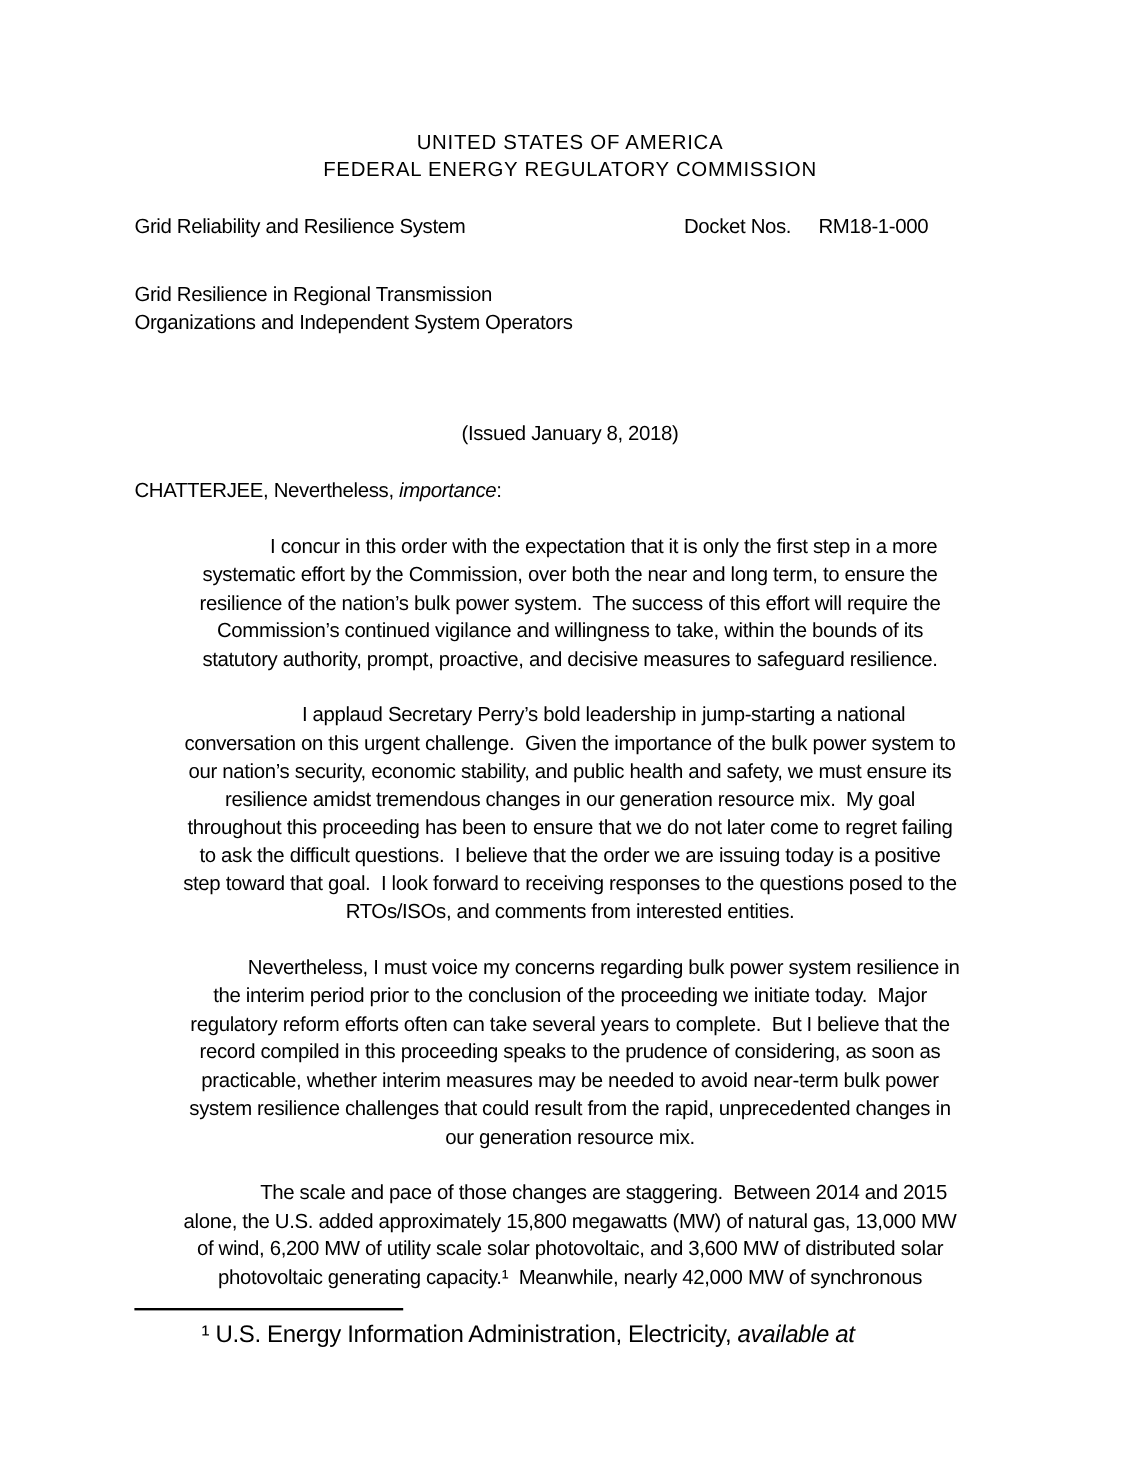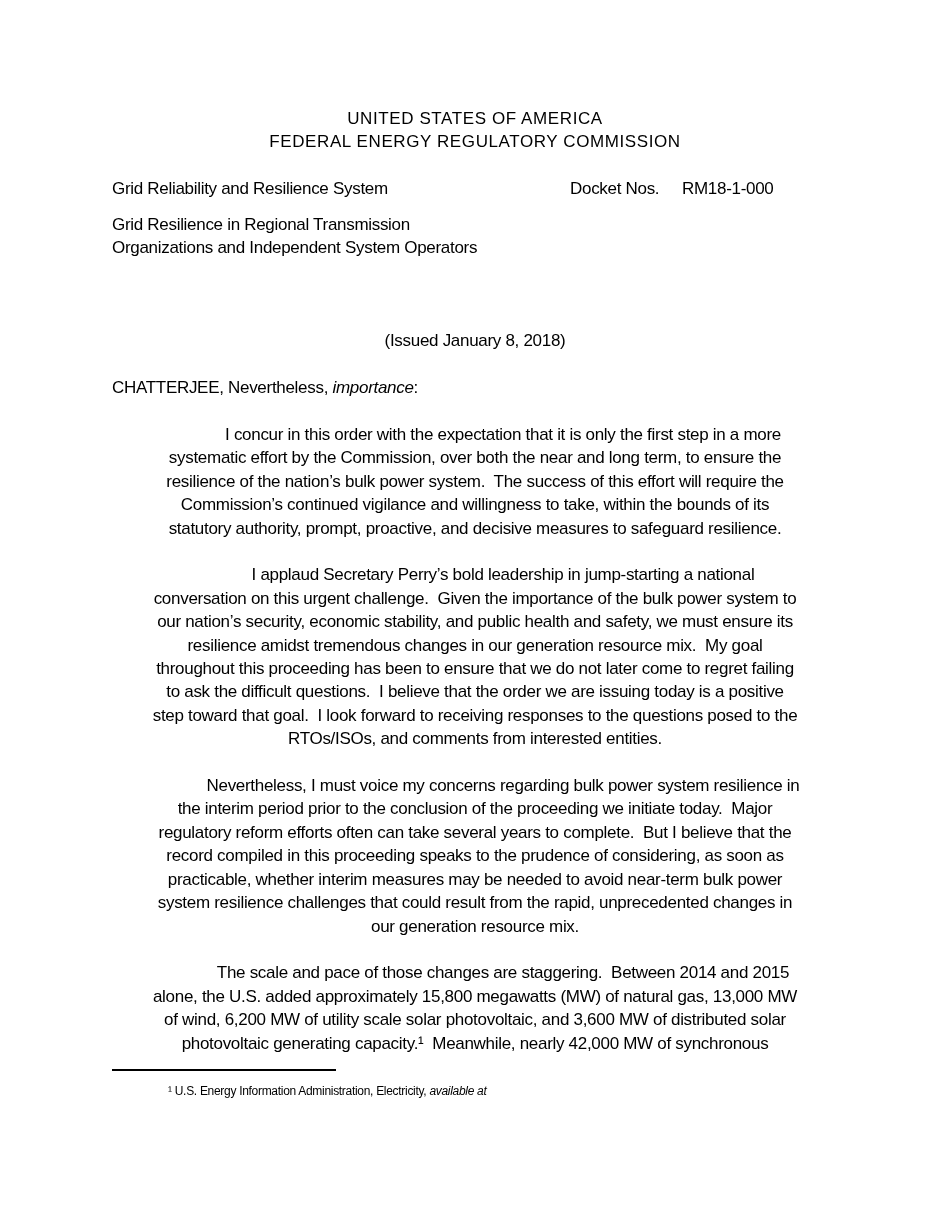--- a/index.html
+++ b/index.html
@@ -15,39 +15,39 @@
     padding: 107px 112px 0 112px;
     background: #ffffff;
     font-size: 17px;
     letter-spacing: -0.3px;
     line-height: 23.4px;
   }
   .center { text-align: center; }
   .header-block div { letter-spacing: 0.6px; }
   .caption { margin-top: 23.4px; }
   .caption-row { display: grid; grid-template-columns: 458px 112px 1fr; }
-  .caption-row.second { margin-top: 12px; }
+  .caption-row.second { margin-top: 33px; }
   .pre-line { white-space: pre-line; }
   .issued { margin-top: 70px; }
   .byline { margin-top: 23.4px; }
   .byline em, .footnote em { font-style: italic; }
   p.body-para {
     margin-top: 23.4px;
     white-space: pre-wrap;
     text-indent: 56px;
     text-align: center;
   }
   .footnote-sep {
     margin-top: 14px;
     width: 224px;
     border-top: 2px solid #000000;
   }
   .footnote {
     margin-top: 9px;
-    font-size: 12px;
+    font-size: 20px;
     text-indent: 56px;
     white-space: pre-wrap;
   }
 </style>
 </head>
 <body>
 
 <div class="page">
 
   <div class="center header-block">

